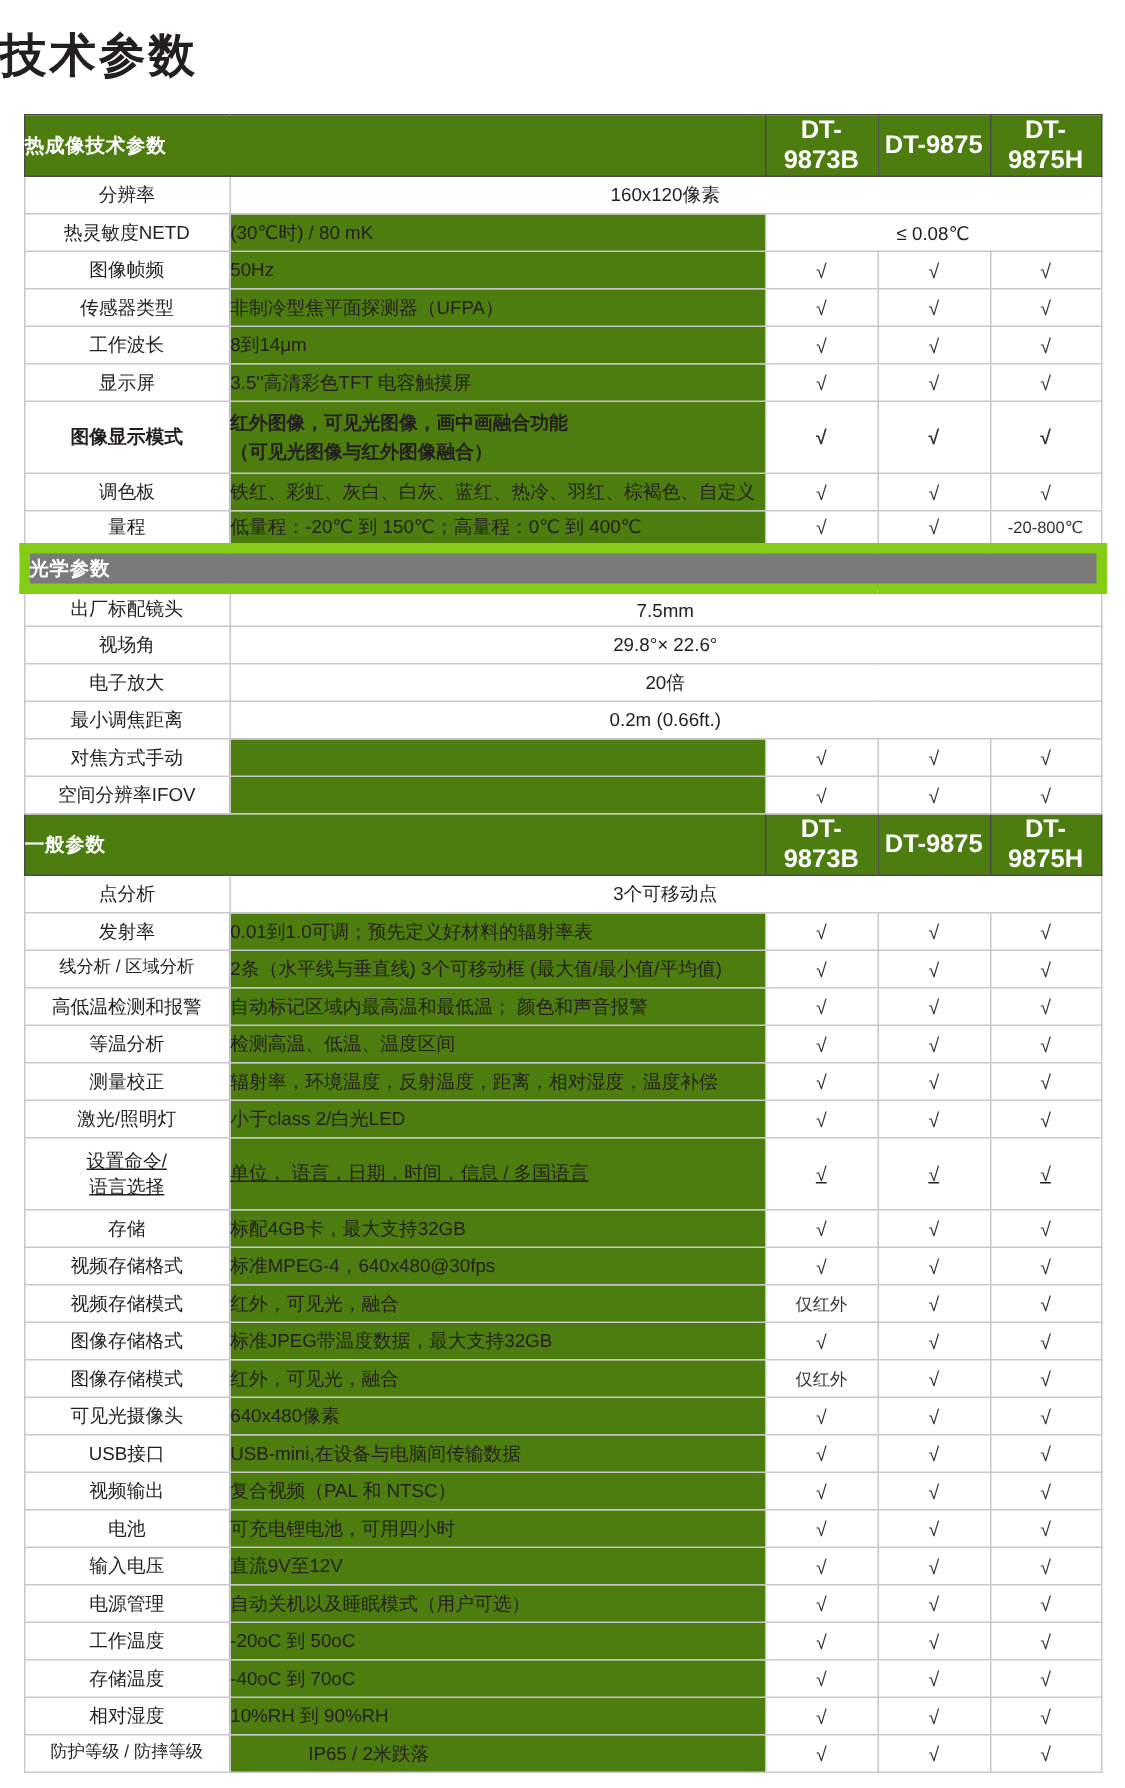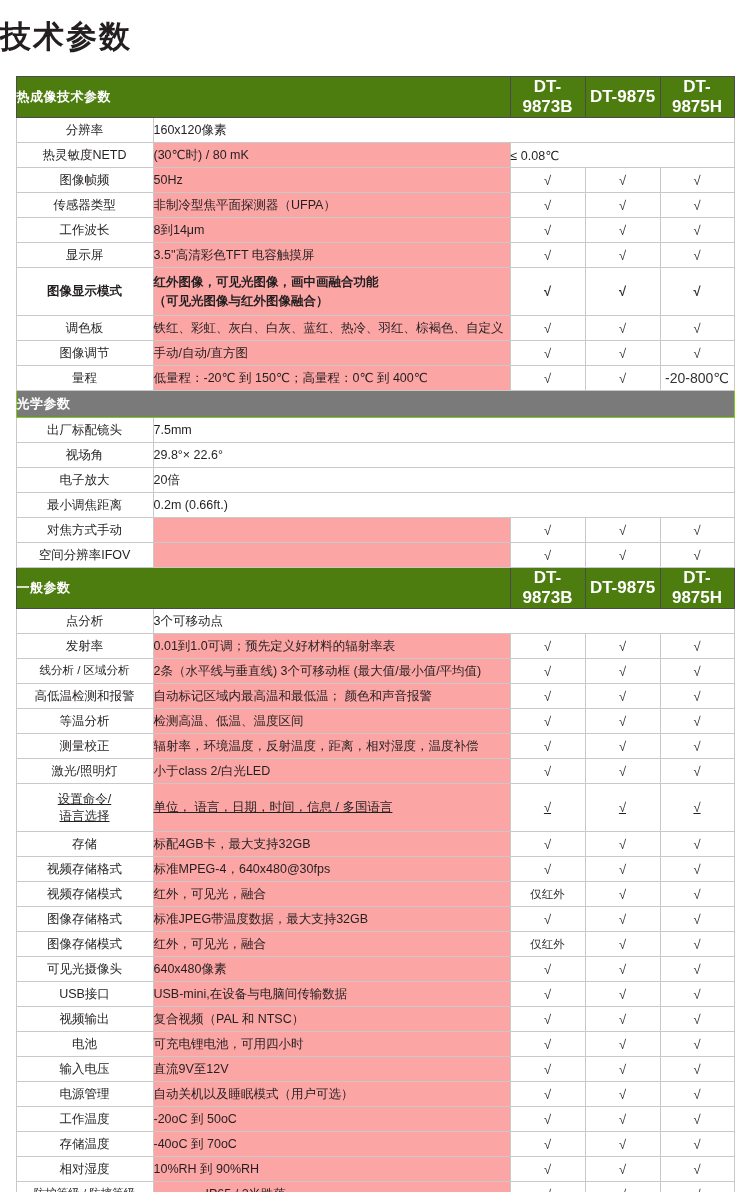--- a/index.html
+++ b/index.html
@@ -44,21 +44,21 @@
   col.c-m3    { width: 74px; }
 
   tr.section-row td {
     background: #4d7c0f;
     color: #ffffff;
     height: 27px;
     border: 1px solid #4b4b4b;
   }
   tr.section-row.gray td {
     background: #7a7a7a;
-    border: 1px solid #84cc16;
+    border: 7px solid #84cc16;
   }
   .section-title {
     font-weight: bold;
     font-size: 13px;
     padding-left: 12px;
     letter-spacing: 0.5px;
   }
   .model-head {
     text-align: center;
     font-weight: bold;
@@ -69,29 +69,30 @@
     text-align: center;
     padding: 0 4px;
     height: 25px;
     line-height: 1.35;
     background: #ffffff;
     margin-top: 26px;
   }
   td.desc {
     padding: 4px 0 4px 10px;
     line-height: 1.5;
-    background: #fca5a5;
+    background: #4d7c0f;
   }
   td.mark {
     text-align: center;
     background: #ffffff;
     font-size: 13px;
     color: #333;
   }
   td.val {
+    text-align: center;
     background: #ffffff;
     font-size: 12.5px;
   }
   .desc-sub { display: block; }
 </style>
 </head>
 <body>
 
 <div class="page">
 
@@ -160,32 +161,25 @@
           <td class="mark">√</td>
         </tr>
         <tr>
           <td class="lbl">调色板</td>
           <td class="desc">铁红、彩虹、灰白、白灰、蓝红、热冷、羽红、棕褐色、自定义</td>
           <td class="mark">√</td>
           <td class="mark">√</td>
           <td class="mark">√</td>
         </tr>
         <tr>
-          <td class="lbl">图像调节</td>
-          <td class="desc">手动/自动/直方图</td>
-          <td class="mark">√</td>
-          <td class="mark">√</td>
-          <td class="mark">√</td>
-        </tr>
-        <tr>
           <td class="lbl">量程</td>
           <td class="desc">低量程：-20℃ 到 150℃；高量程：0℃ 到 400℃</td>
           <td class="mark">√</td>
           <td class="mark">√</td>
-          <td class="mark" style="font-size: 14px;">-20-800℃</td>
+          <td class="mark" style="font-size: 11px;">-20-800℃</td>
         </tr>
         <tr class="section-row gray">
           <td class="section-title" colspan="5">光学参数</td>
         </tr>
         <tr>
           <td class="lbl">出厂标配镜头</td>
           <td class="val" colspan="4">7.5mm</td>
         </tr>
         <tr>
           <td class="lbl">视场角</td>

